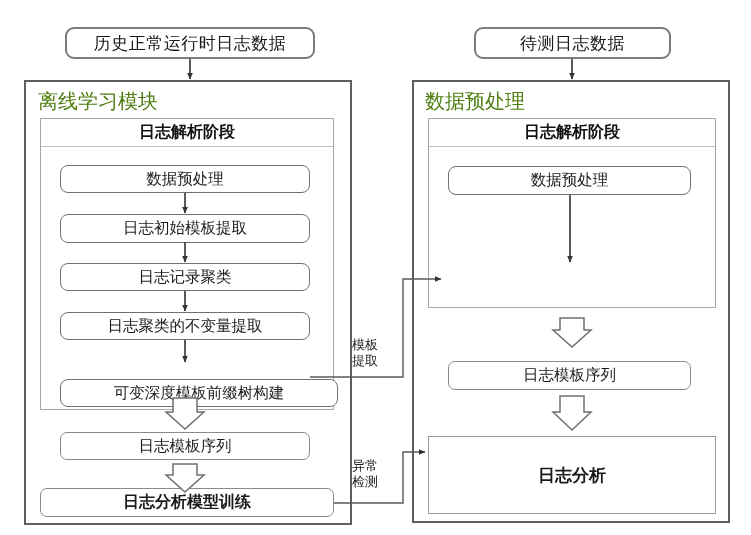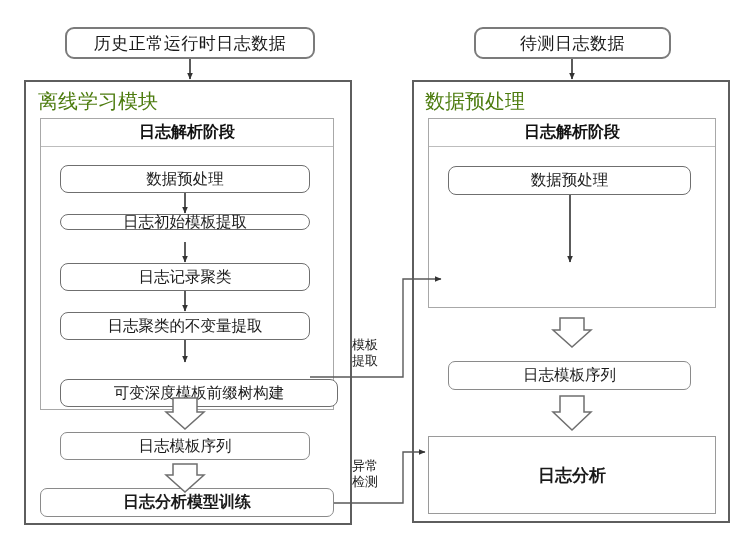--- a/index.html
+++ b/index.html
@@ -119,21 +119,21 @@
   <div class="module" style="left:24px; top:80px; width:328px; height:445px;"></div>
 
   <div class="module-title" style="left:38px; top:88px;">离线学习模块</div>
 
   <div class="panel" style="left:40px; top:118px; width:294px; height:292px;">
     <div class="panel-header">日志解析阶段</div>
   </div>
 
   <div class="node step" style="left:60px; top:165px; width:250px; height:28px;">数据预处理</div>
 
-  <div class="node step" style="left:60px; top:214px; width:250px; height:16px;">日志初始模板提取</div>
+  <div class="node step" style="left:60px; top:214px; width:250px; height:29px;">日志初始模板提取</div>
 
   <div class="node step" style="left:60px; top:263px; width:250px; height:28px;">日志记录聚类</div>
 
   <div class="node step" style="left:60px; top:312px; width:250px; height:28px;">日志聚类的不变量提取</div>
 
   <div class="node step" style="left:60px; top:363px; width:278px; height:28px;margin-top:16px;">可变深度模板前缀树构建</div>
 
   <div class="node step-plain" style="left:60px; top:432px; width:250px; height:28px;">日志模板序列</div>
 
   <div class="node step-plain step-bold" style="left:40px; top:488px; width:294px; height:29px;">日志分析模型训练</div>

